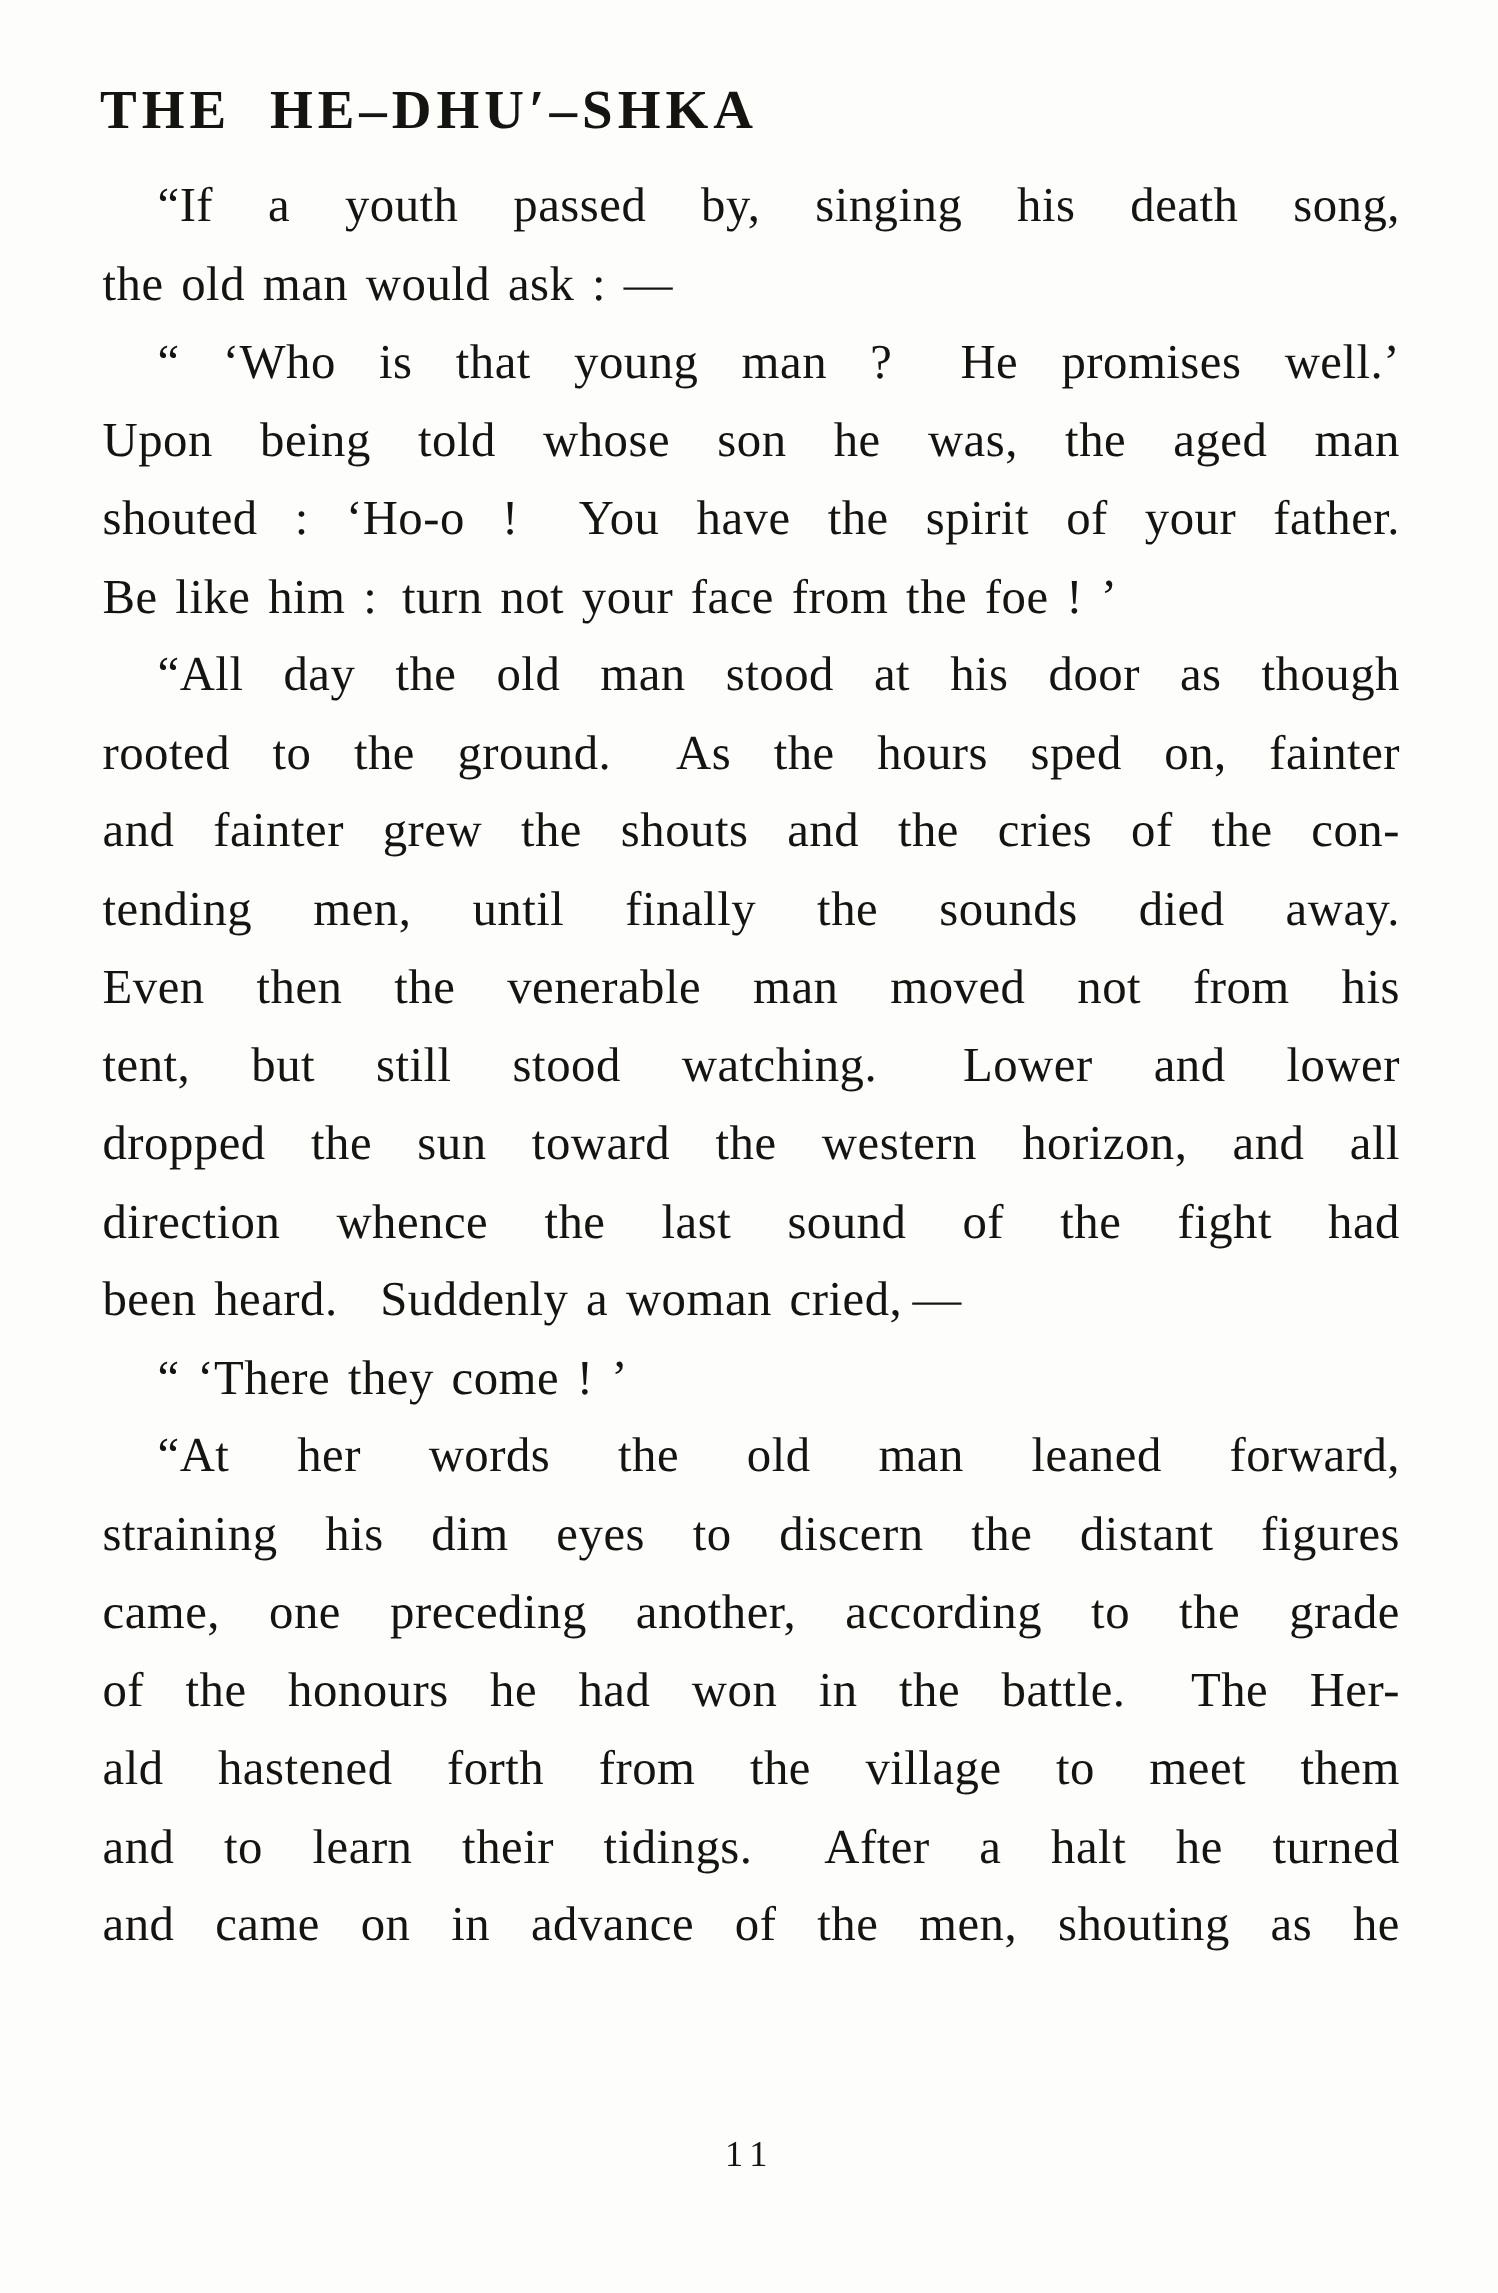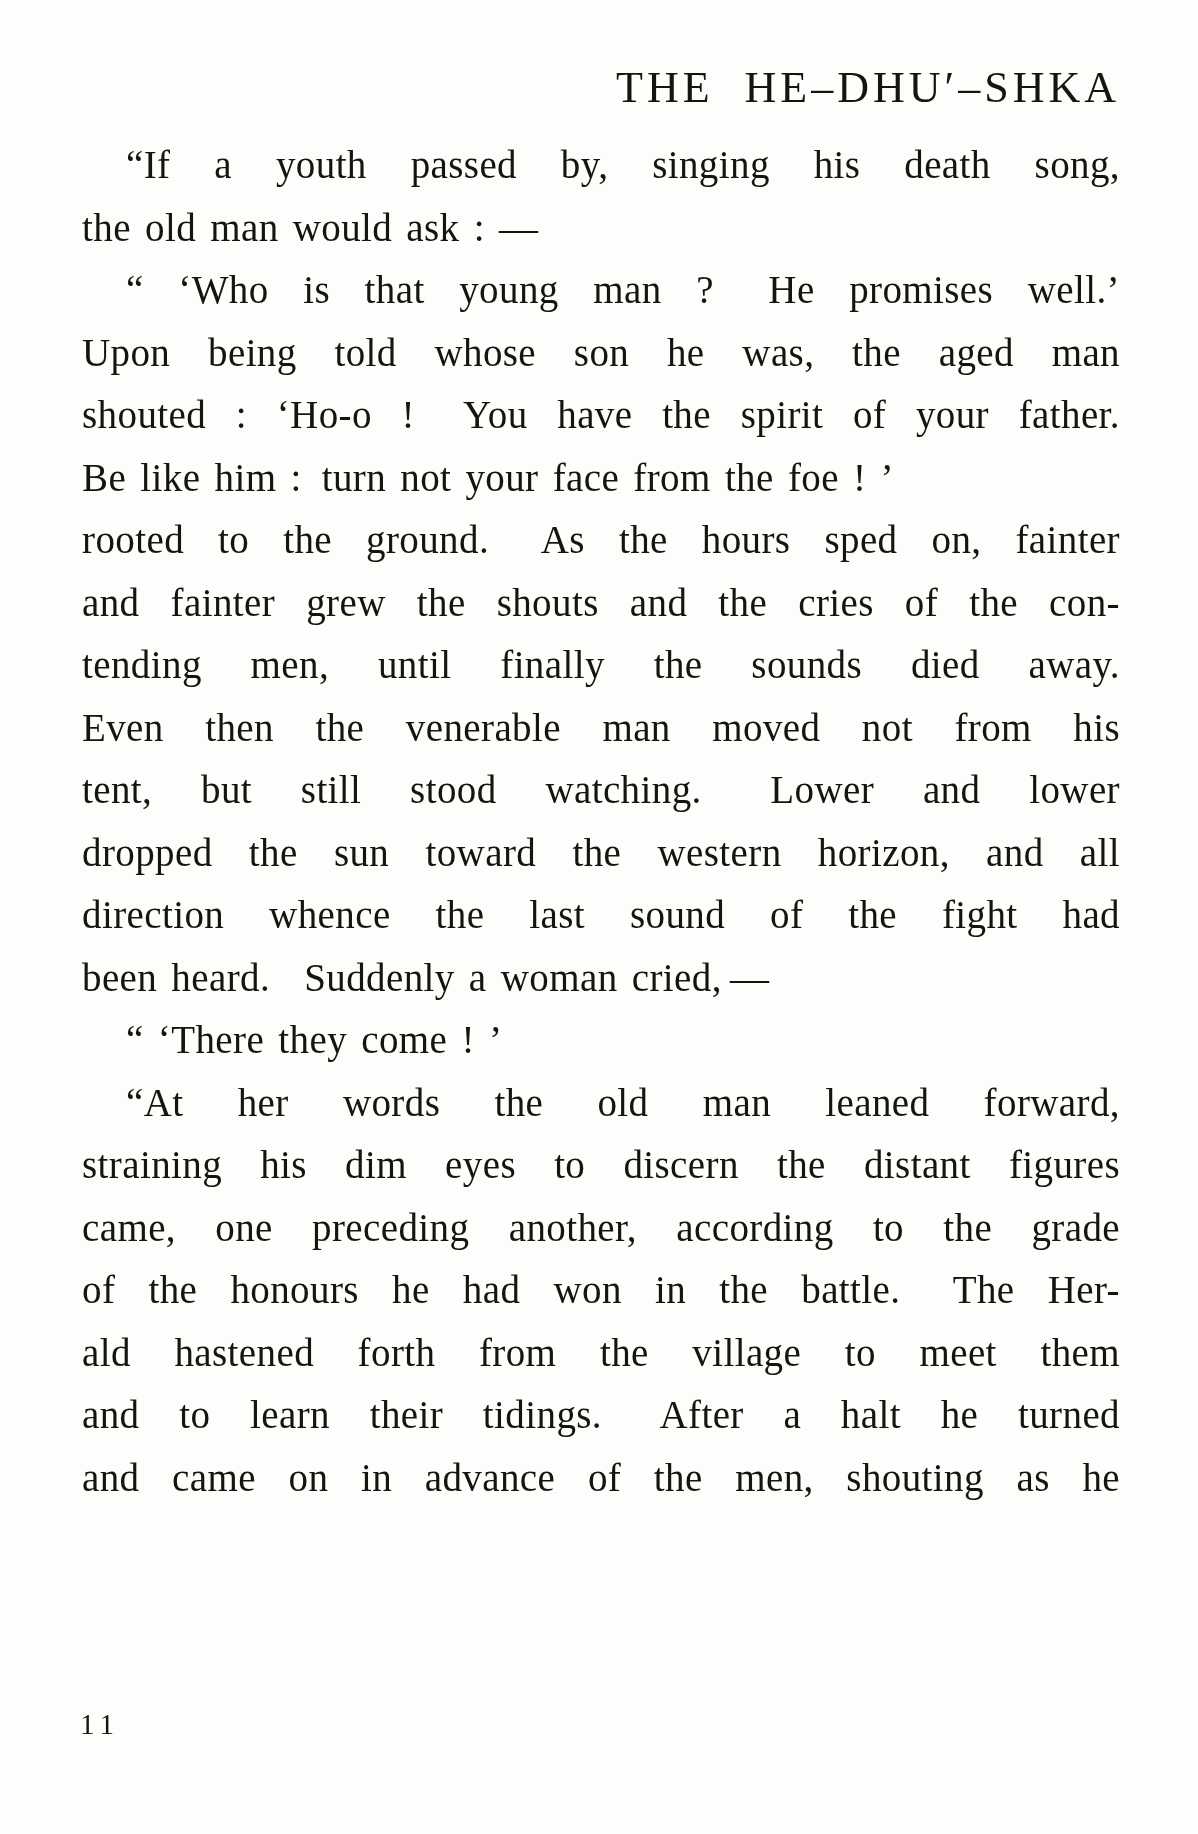--- a/index.html
+++ b/index.html
@@ -18,23 +18,23 @@
   .page {
     position: absolute;
     inset: 0;
     background: #fdfdfb;
   }
   .page-heading {
     position: absolute;
     top: 62px;
     left: 80px;
     width: 1040px;
-    text-align: right;
+    text-align: left;
     font-size: 44px;
-    font-weight: 400;
+    font-weight: 700;
     letter-spacing: 4px;
     word-spacing: 16px;
     white-space: nowrap;
   }
   .body-text {
     position: absolute;
     top: 134px;
     left: 82px;
     width: 1038px;
     font-size: 39px;
@@ -52,40 +52,42 @@
     text-align-last: justify;
   }
   .line.indent {
     text-indent: 44px;
   }
   .page-number {
     position: absolute;
     top: 1708px;
     left: 80px;
     width: 1040px;
+    text-align: center;
     font-size: 29px;
     letter-spacing: 6px;
     font-weight: 500;
   }
 </style>
 </head>
 <body>
 
 <div class="page">
 
   <div class="page-heading">THE HE–DHU′–SHKA</div>
 
   <div class="body-text">
 
   <div class="line indent just">“If a youth passed by, singing his death song,</div>
       <div class="line">the old man would ask : —</div>
       <div class="line indent just">“ ‘Who is that young man ?  He promises well.’</div>
       <div class="line just">Upon being told whose son he was, the aged man</div>
       <div class="line just">shouted : ‘Ho-o !  You have the spirit of your father.</div>
       <div class="line">Be like him : turn not your face from the foe ! ’</div>
+      <div class="line indent just">“All day the old man stood at his door as though</div>
       <div class="line just">rooted to the ground.  As the hours sped on, fainter</div>
       <div class="line just">and fainter grew the shouts and the cries of the con-</div>
       <div class="line just">tending men, until finally the sounds died away.</div>
       <div class="line just">Even then the venerable man moved not from his</div>
       <div class="line just">tent, but still stood watching.  Lower and lower</div>
       <div class="line just">dropped the sun toward the western horizon, and all</div>
       <div class="line just">direction whence the last sound of the fight had</div>
       <div class="line">been heard.  Suddenly a woman cried, —</div>
       <div class="line indent">“ ‘There they come ! ’</div>
       <div class="line indent just">“At her words the old man leaned forward,</div>

